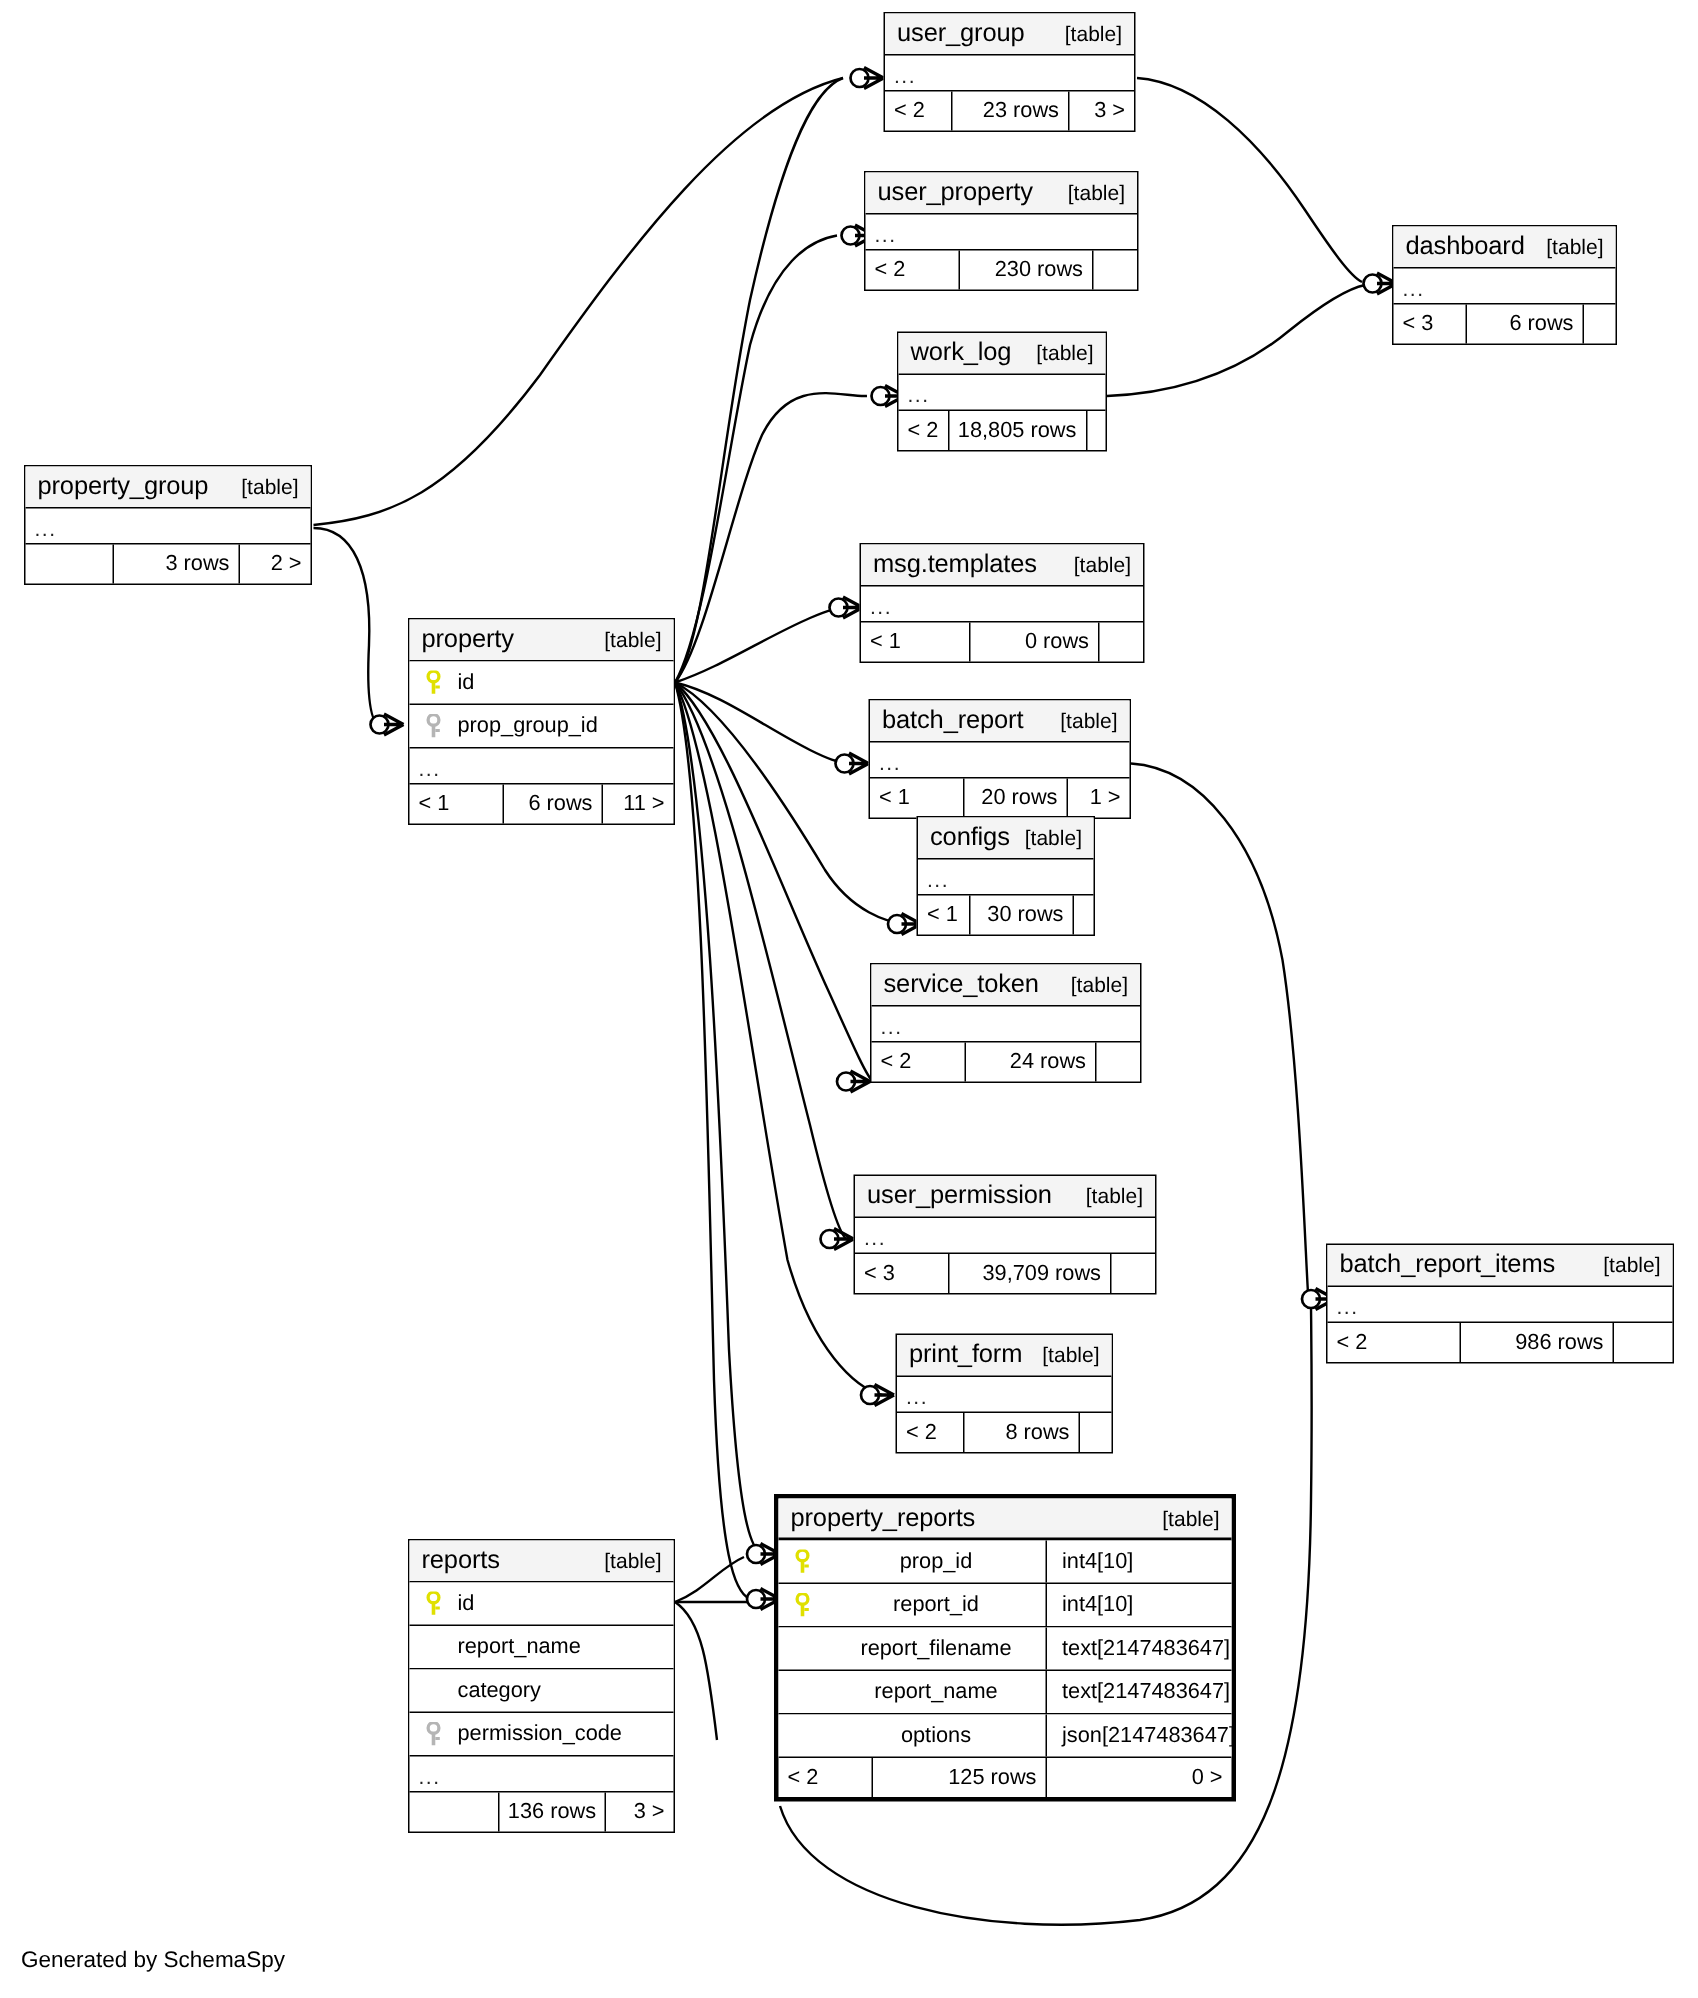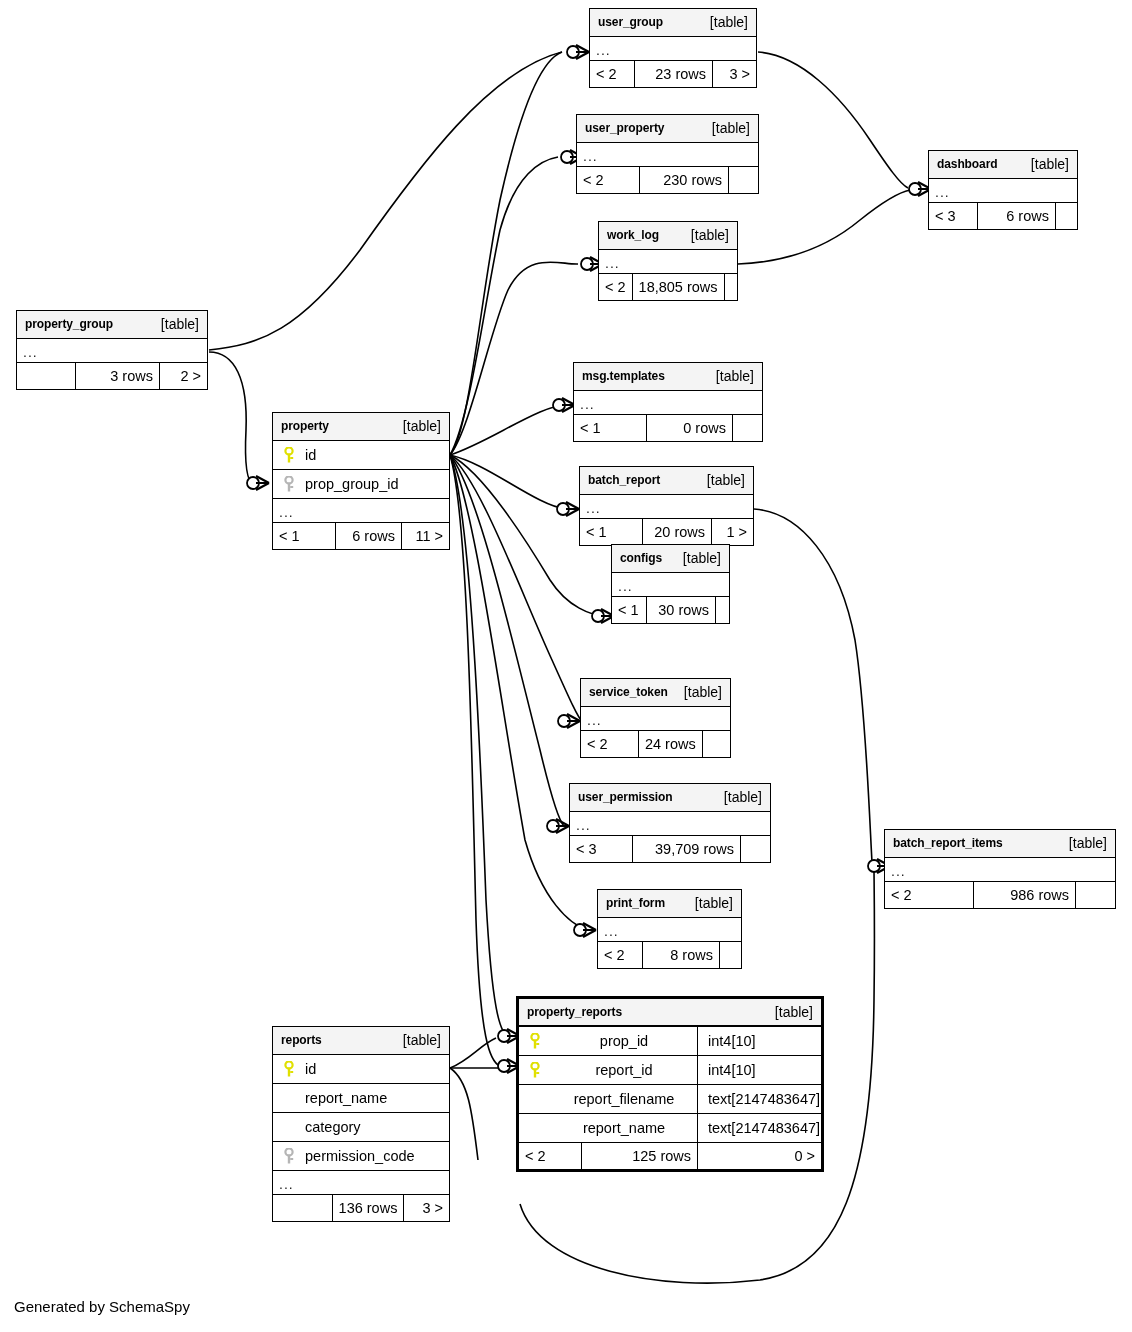--- a/index.html
+++ b/index.html
@@ -42,22 +42,22 @@
     align-items: center;
     justify-content: space-between;
     background: #f4f4f4;
     border-bottom: 1.6px solid #000000;
     padding: 4px 8px 5px 8px;
     box-sizing: border-box;
     height: 28px;
   }
   .tbl.focus .hdr { border-bottom-width: 2.4px; }
   .hdr .name {
-    font-weight: bold;
-    font-size: 12px;
+    font-weight: normal;
+    font-size: 17px;
     letter-spacing: -0.1px;
   }
   .hdr .tag {
     font-size: 14px;
     color: #000000;
     padding-left: 10px;
   }
   .tbl .col {
     display: flex;
     align-items: center;
@@ -331,21 +331,21 @@
       <span class="tag">[table]</span>
     </div>
     <div class="dots">...</div>
     <div class="footer-row">
       <div class="fc left" style="width:34px;">&lt; 1</div>
       <div class="fc right" style="flex:1;">30 rows</div>
       <div class="fc right" style="width:14px;"></div>
     </div>
   </div>
 
-  <div class="tbl" style="left:580px; top:678px; width:151px;">
+  <div class="tbl" style="left:580px; top:642px; width:181px;">
     <div class="hdr">
       <span class="name">service_token</span>
       <span class="tag">[table]</span>
     </div>
     <div class="dots">...</div>
     <div class="footer-row">
       <div class="fc left" style="width:62px;">&lt; 2</div>
       <div class="fc right" style="flex:1;">24 rows</div>
       <div class="fc right" style="width:30px;"></div>
     </div>
@@ -461,20 +461,25 @@
     <div class="col">
       <span class="keycell"></span>
       <span class="cname">report_filename</span>
       <span class="ctype" style="width:124px;">text[2147483647]</span>
     </div>
     <div class="col">
       <span class="keycell"></span>
       <span class="cname">report_name</span>
       <span class="ctype" style="width:124px;">text[2147483647]</span>
     </div>
+    <div class="col">
+      <span class="keycell"></span>
+      <span class="cname">options</span>
+      <span class="ctype" style="width:124px;">json[2147483647]</span>
+    </div>
     <div class="footer-row">
       <div class="fc left" style="width:62px;">&lt; 2</div>
       <div class="fc right" style="flex:1;">125 rows</div>
       <div class="fc right" style="width:124px;">0 &gt;</div>
     </div>
   </div>
 
   <div class="credit">Generated by SchemaSpy</div>
 </div>
 

